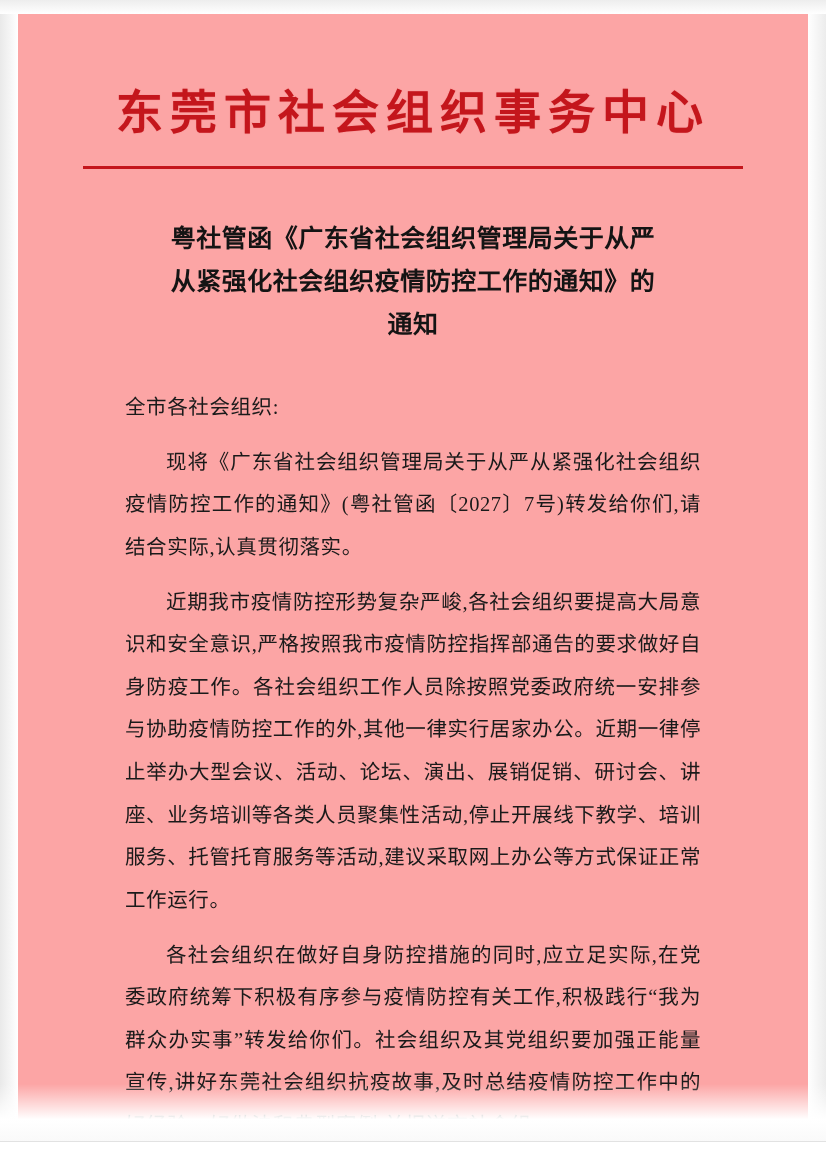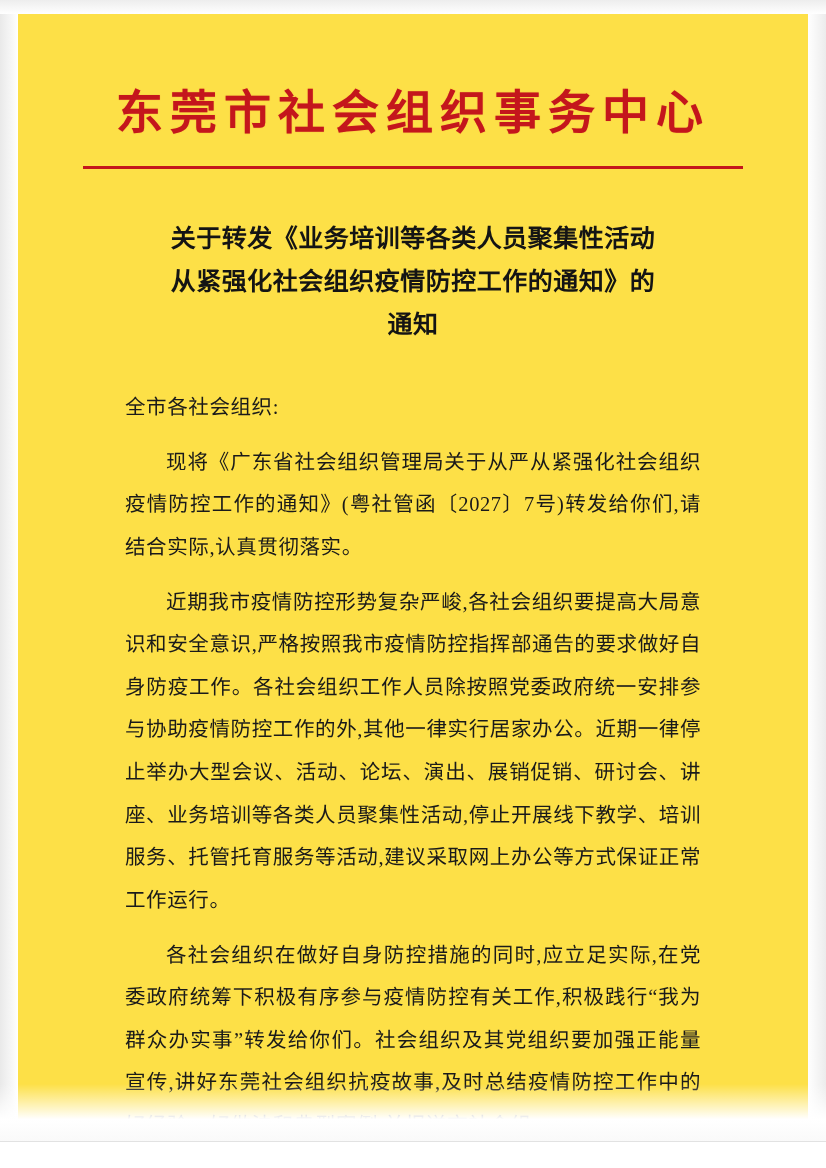--- a/index.html
+++ b/index.html
@@ -12,21 +12,21 @@
     height: 1168px;
     font-family: "Liberation Serif", "DejaVu Serif", serif;
     color: #1b1b1b;
     position: relative;
     overflow: hidden;
   }
 
   .page {
     position: absolute;
     inset: 0;
-    background: #fde047;
+    background: #fca5a5;
   }
 
   
   .scan-edge-left {
     position: absolute;
     left: 0; top: 0; bottom: 0;
     width: 18px;
     background: linear-gradient(to right, #e9e9e9, #ffffff);
     pointer-events: none;
   }
@@ -145,21 +145,21 @@
   <div class="scan-edge-top"></div>
 
   <div class="doc-body">
 
     <div class="masthead">
       <div class="masthead-title">东莞市社会组织事务中心</div>
       <div class="masthead-rule"></div>
     </div>
 
     <div class="doc-title">
-      <span class="line">关于转发《业务培训等各类人员聚集性活动</span>
+      <span class="line">粤社管函《广东省社会组织管理局关于从严</span>
       <span class="line">从紧强化社会组织疫情防控工作的通知》的</span>
       <span class="line-last">通知</span>
     </div>
 
     <div class="content">
       <p class="salutation">全市各社会组织:</p>
       <p class="indent">现将《广东省社会组织管理局关于从严从紧强化社会组织疫情防控工作的通知》(粤社管函〔2027〕7号)转发给你们,请结合实际,认真贯彻落实。</p>
       <p class="indent">近期我市疫情防控形势复杂严峻,各社会组织要提高大局意识和安全意识,严格按照我市疫情防控指挥部通告的要求做好自身防疫工作。各社会组织工作人员除按照党委政府统一安排参与协助疫情防控工作的外,其他一律实行居家办公。近期一律停止举办大型会议、活动、论坛、演出、展销促销、研讨会、讲座、业务培训等各类人员聚集性活动,停止开展线下教学、培训服务、托管托育服务等活动,建议采取网上办公等方式保证正常工作运行。</p>
       <p class="indent">各社会组织在做好自身防控措施的同时,应立足实际,在党委政府统筹下积极有序参与疫情防控有关工作,积极践行“我为群众办实事”转发给你们。社会组织及其党组织要加强正能量宣传,讲好东莞社会组织抗疫故事,及时总结疫情防控工作中的好经验、好做法和典型案例,并报送市社会组</p>
     </div>

